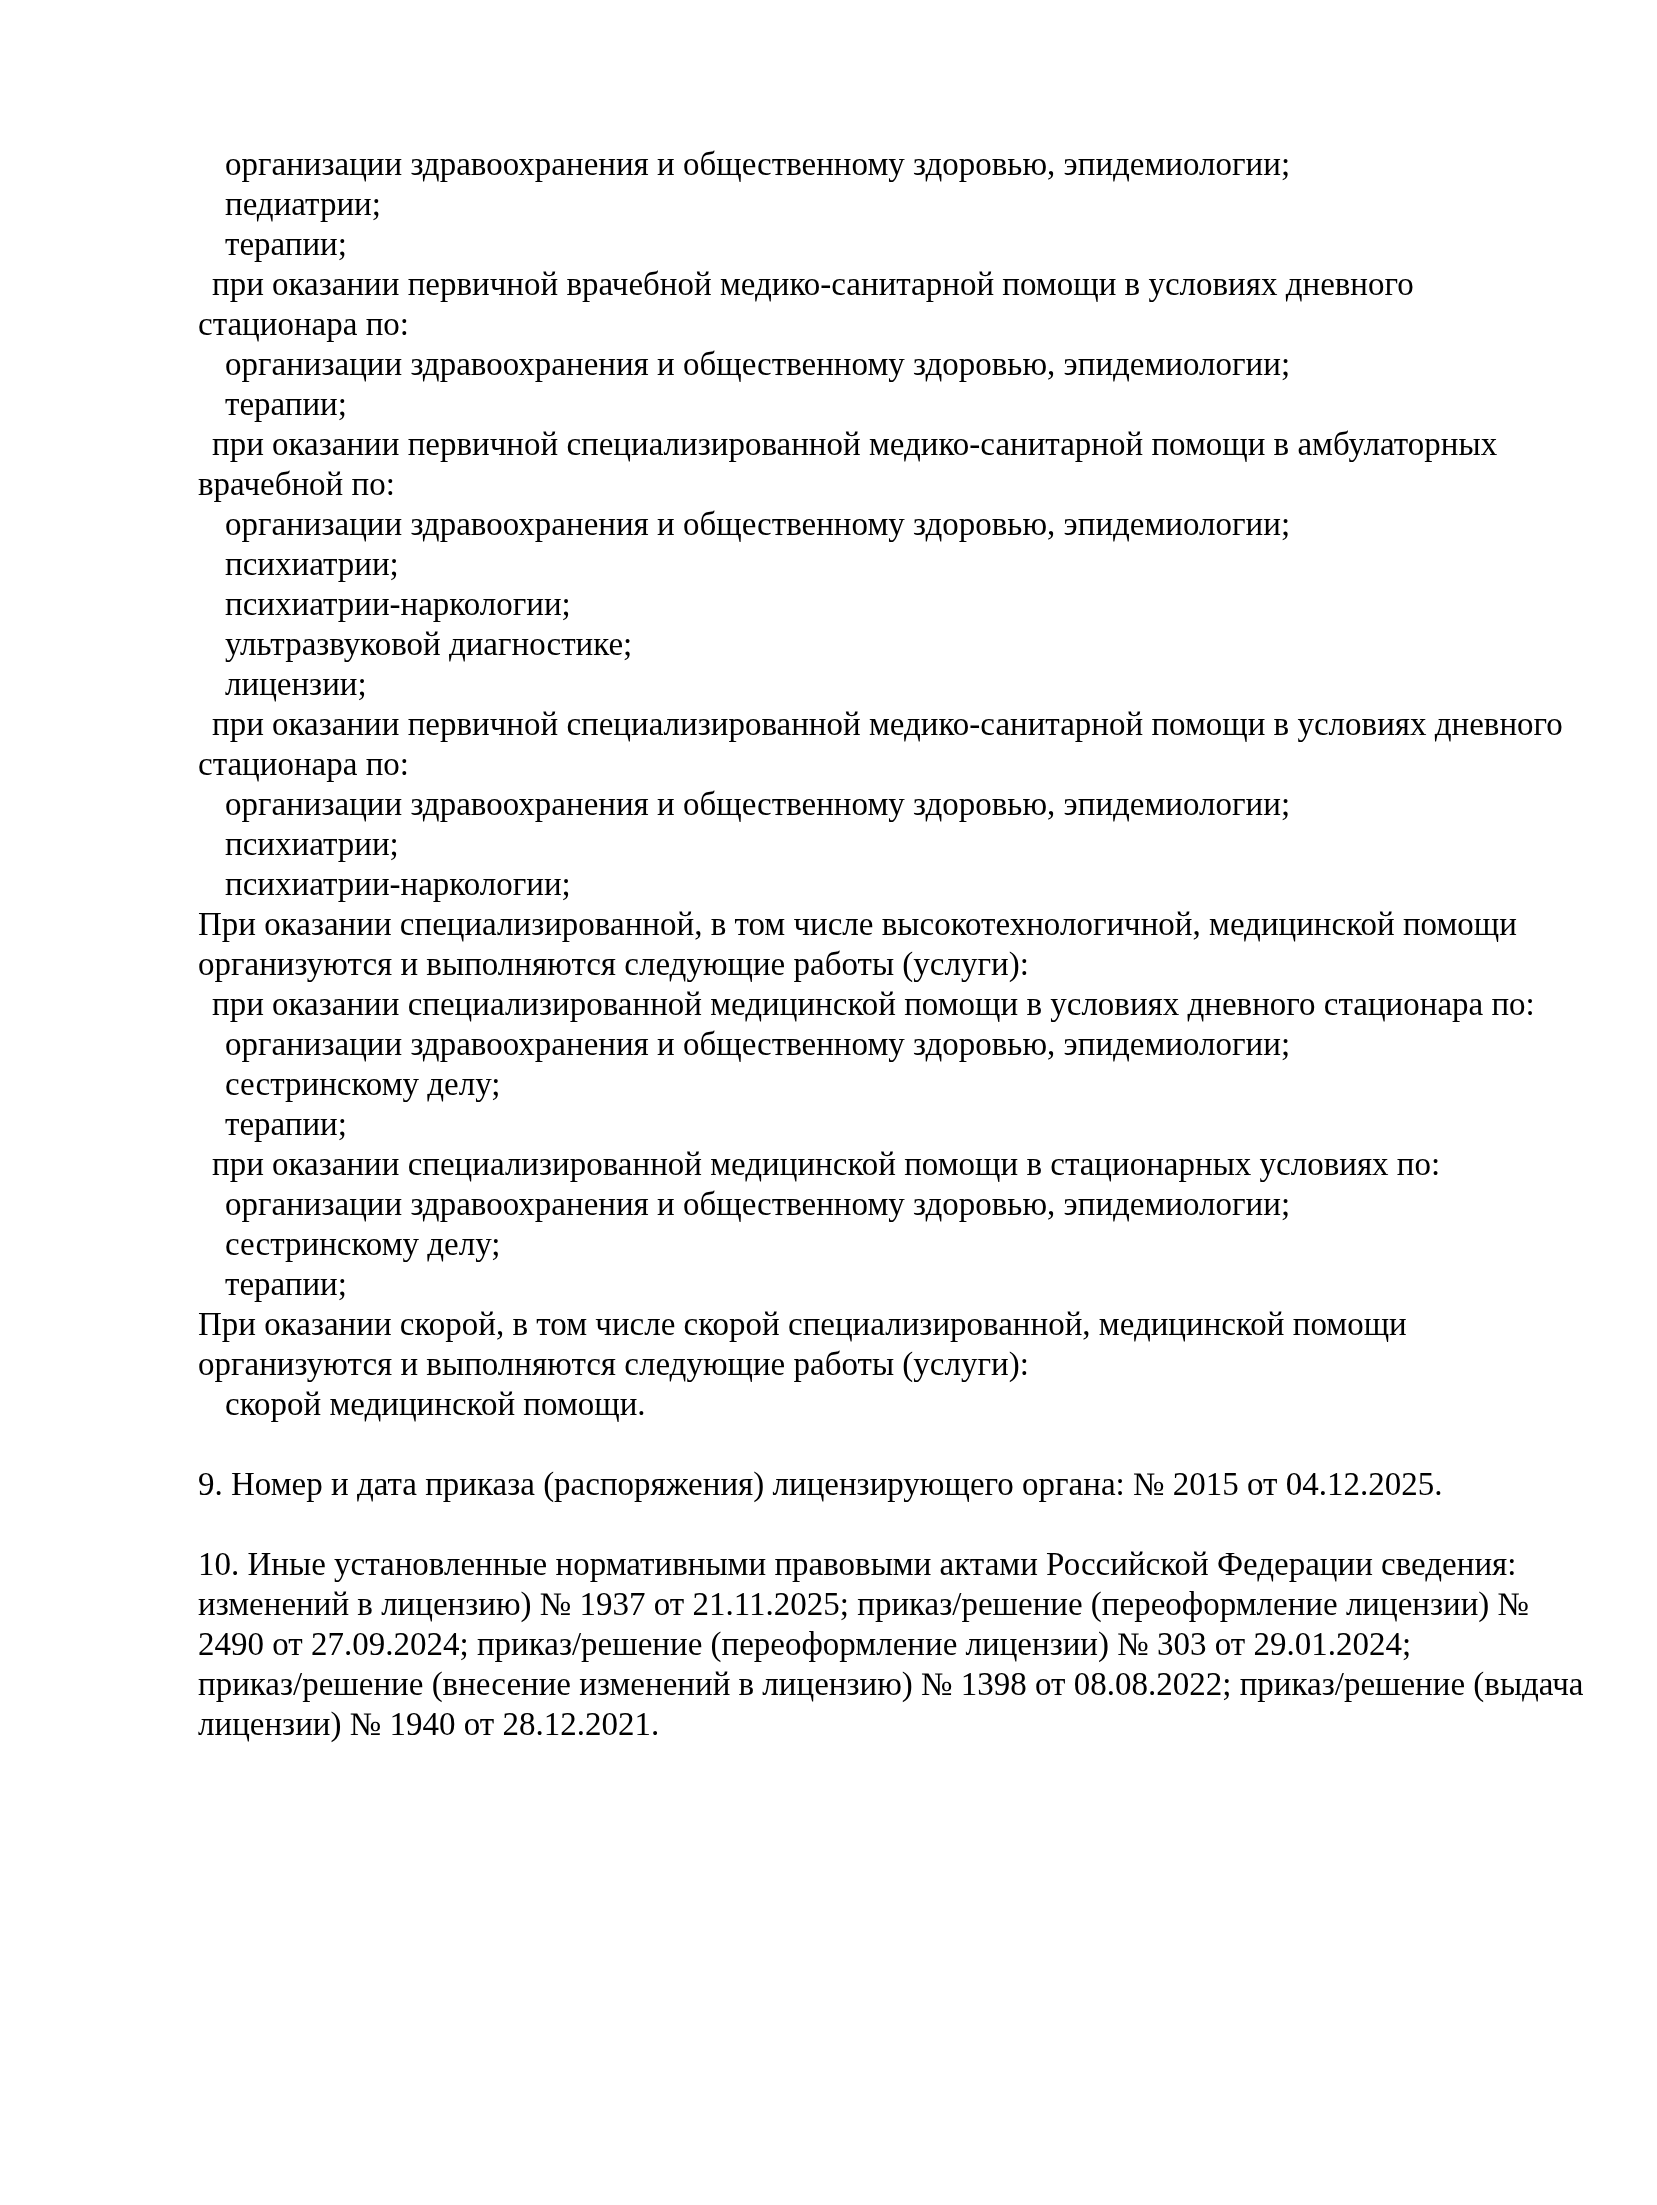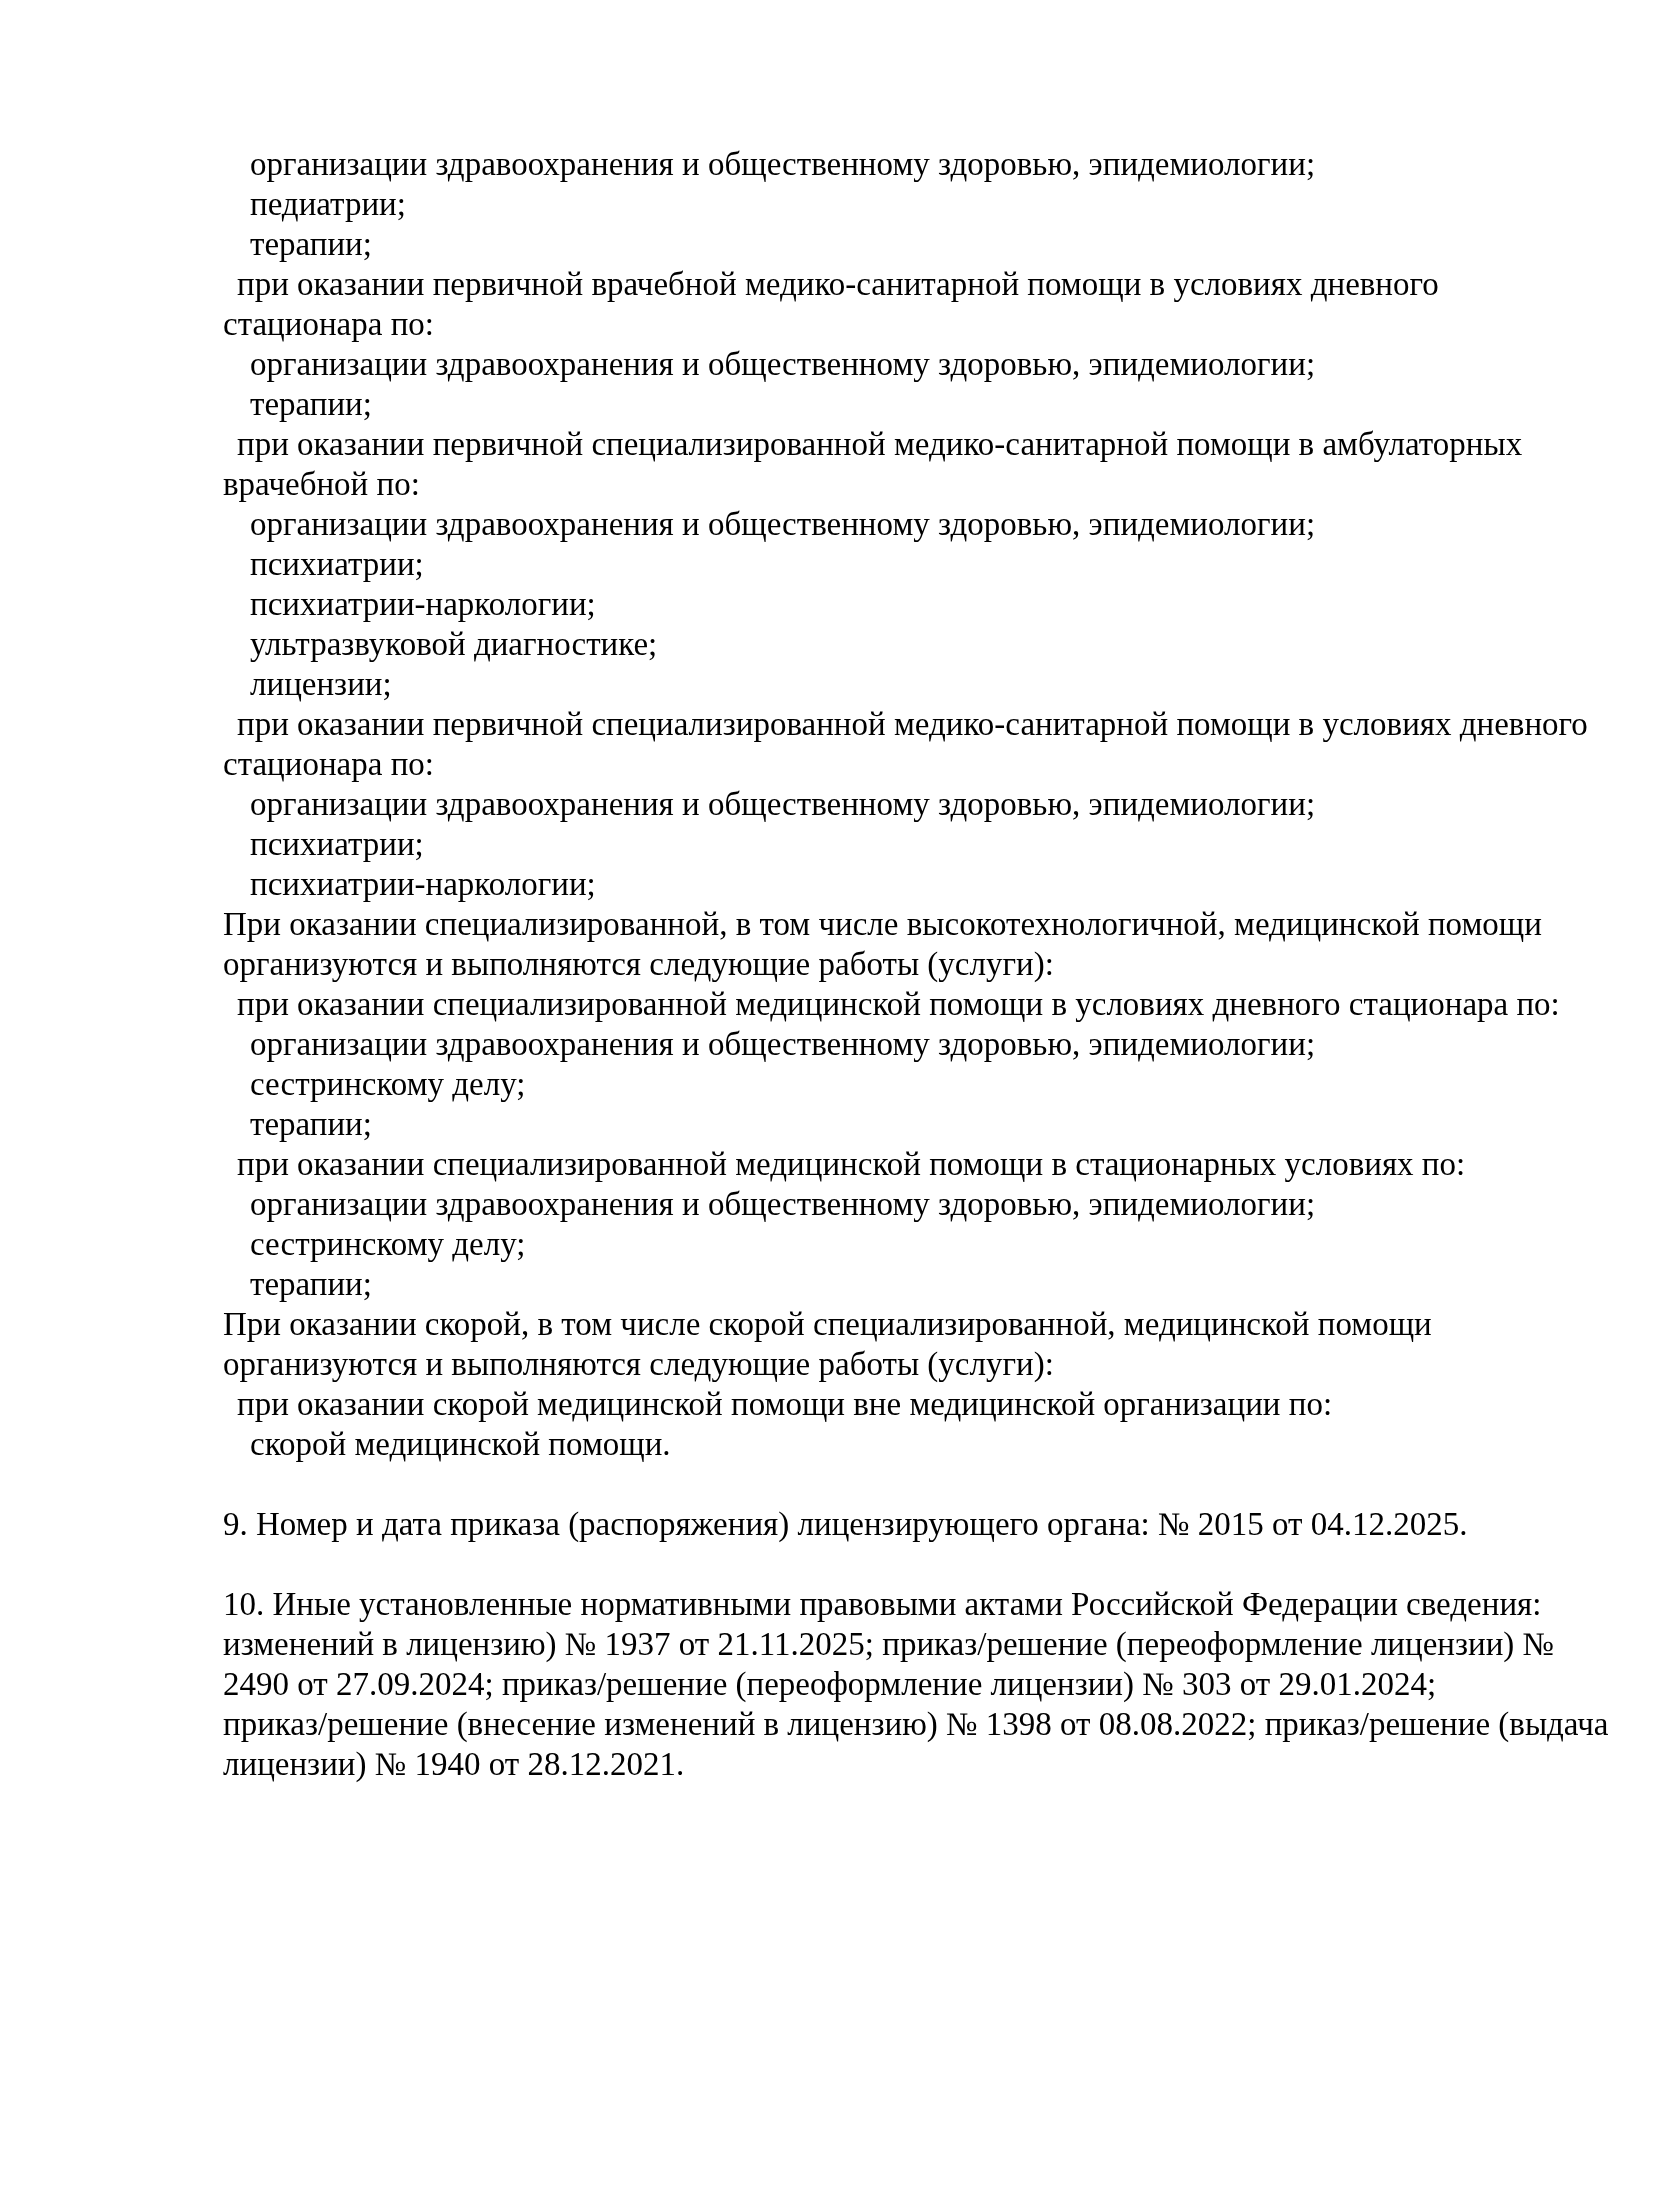--- a/index.html
+++ b/index.html
@@ -15,21 +15,20 @@
     overflow: hidden;
     font-family: "Liberation Serif", "DejaVu Serif", serif;
     font-size: 33px;
     color: #000000;
   }
   .doc-body {
     position: absolute;
     left: 198px;
     top: 144px;
     width: 1337px;
-    margin-left: 25px;
   }
   .doc-line {
     height: 40px;
     line-height: 40px;
     white-space: nowrap;
   }
   .indent-0 { padding-left: 0; }
   .indent-1 { padding-left: 14px; }
   .indent-2 { padding-left: 27px; }
 </style>
@@ -62,21 +61,20 @@
       <div class="doc-line indent-1">при оказании специализированной медицинской помощи в условиях дневного стационара по:</div>
       <div class="doc-line indent-2">организации здравоохранения и общественному здоровью, эпидемиологии;</div>
       <div class="doc-line indent-2">сестринскому делу;</div>
       <div class="doc-line indent-2">терапии;</div>
       <div class="doc-line indent-1">при оказании специализированной медицинской помощи в стационарных условиях по:</div>
       <div class="doc-line indent-2">организации здравоохранения и общественному здоровью, эпидемиологии;</div>
       <div class="doc-line indent-2">сестринскому делу;</div>
       <div class="doc-line indent-2">терапии;</div>
       <div class="doc-line indent-0">При оказании скорой, в том числе скорой специализированной, медицинской помощи</div>
       <div class="doc-line indent-0">организуются и выполняются следующие работы (услуги):</div>
-      <div class="doc-line indent-1">при оказании скорой медицинской помощи вне медицинской организации по:</div>
       <div class="doc-line indent-2">скорой медицинской помощи.</div>
       <div class="doc-line indent-0"></div>
       <div class="doc-line indent-0">9. Номер и дата приказа (распоряжения) лицензирующего органа: № 2015 от 04.12.2025.</div>
       <div class="doc-line indent-0"></div>
       <div class="doc-line indent-0">10. Иные установленные нормативными правовыми актами Российской Федерации сведения:</div>
       <div class="doc-line indent-0">изменений в лицензию) № 1937 от 21.11.2025; приказ/решение (переоформление лицензии) №</div>
       <div class="doc-line indent-0">2490 от 27.09.2024; приказ/решение (переоформление лицензии) № 303 от 29.01.2024;</div>
       <div class="doc-line indent-0">приказ/решение (внесение изменений в лицензию) № 1398 от 08.08.2022; приказ/решение (выдача</div>
       <div class="doc-line indent-0">лицензии) № 1940 от 28.12.2021.</div>
     </div>

